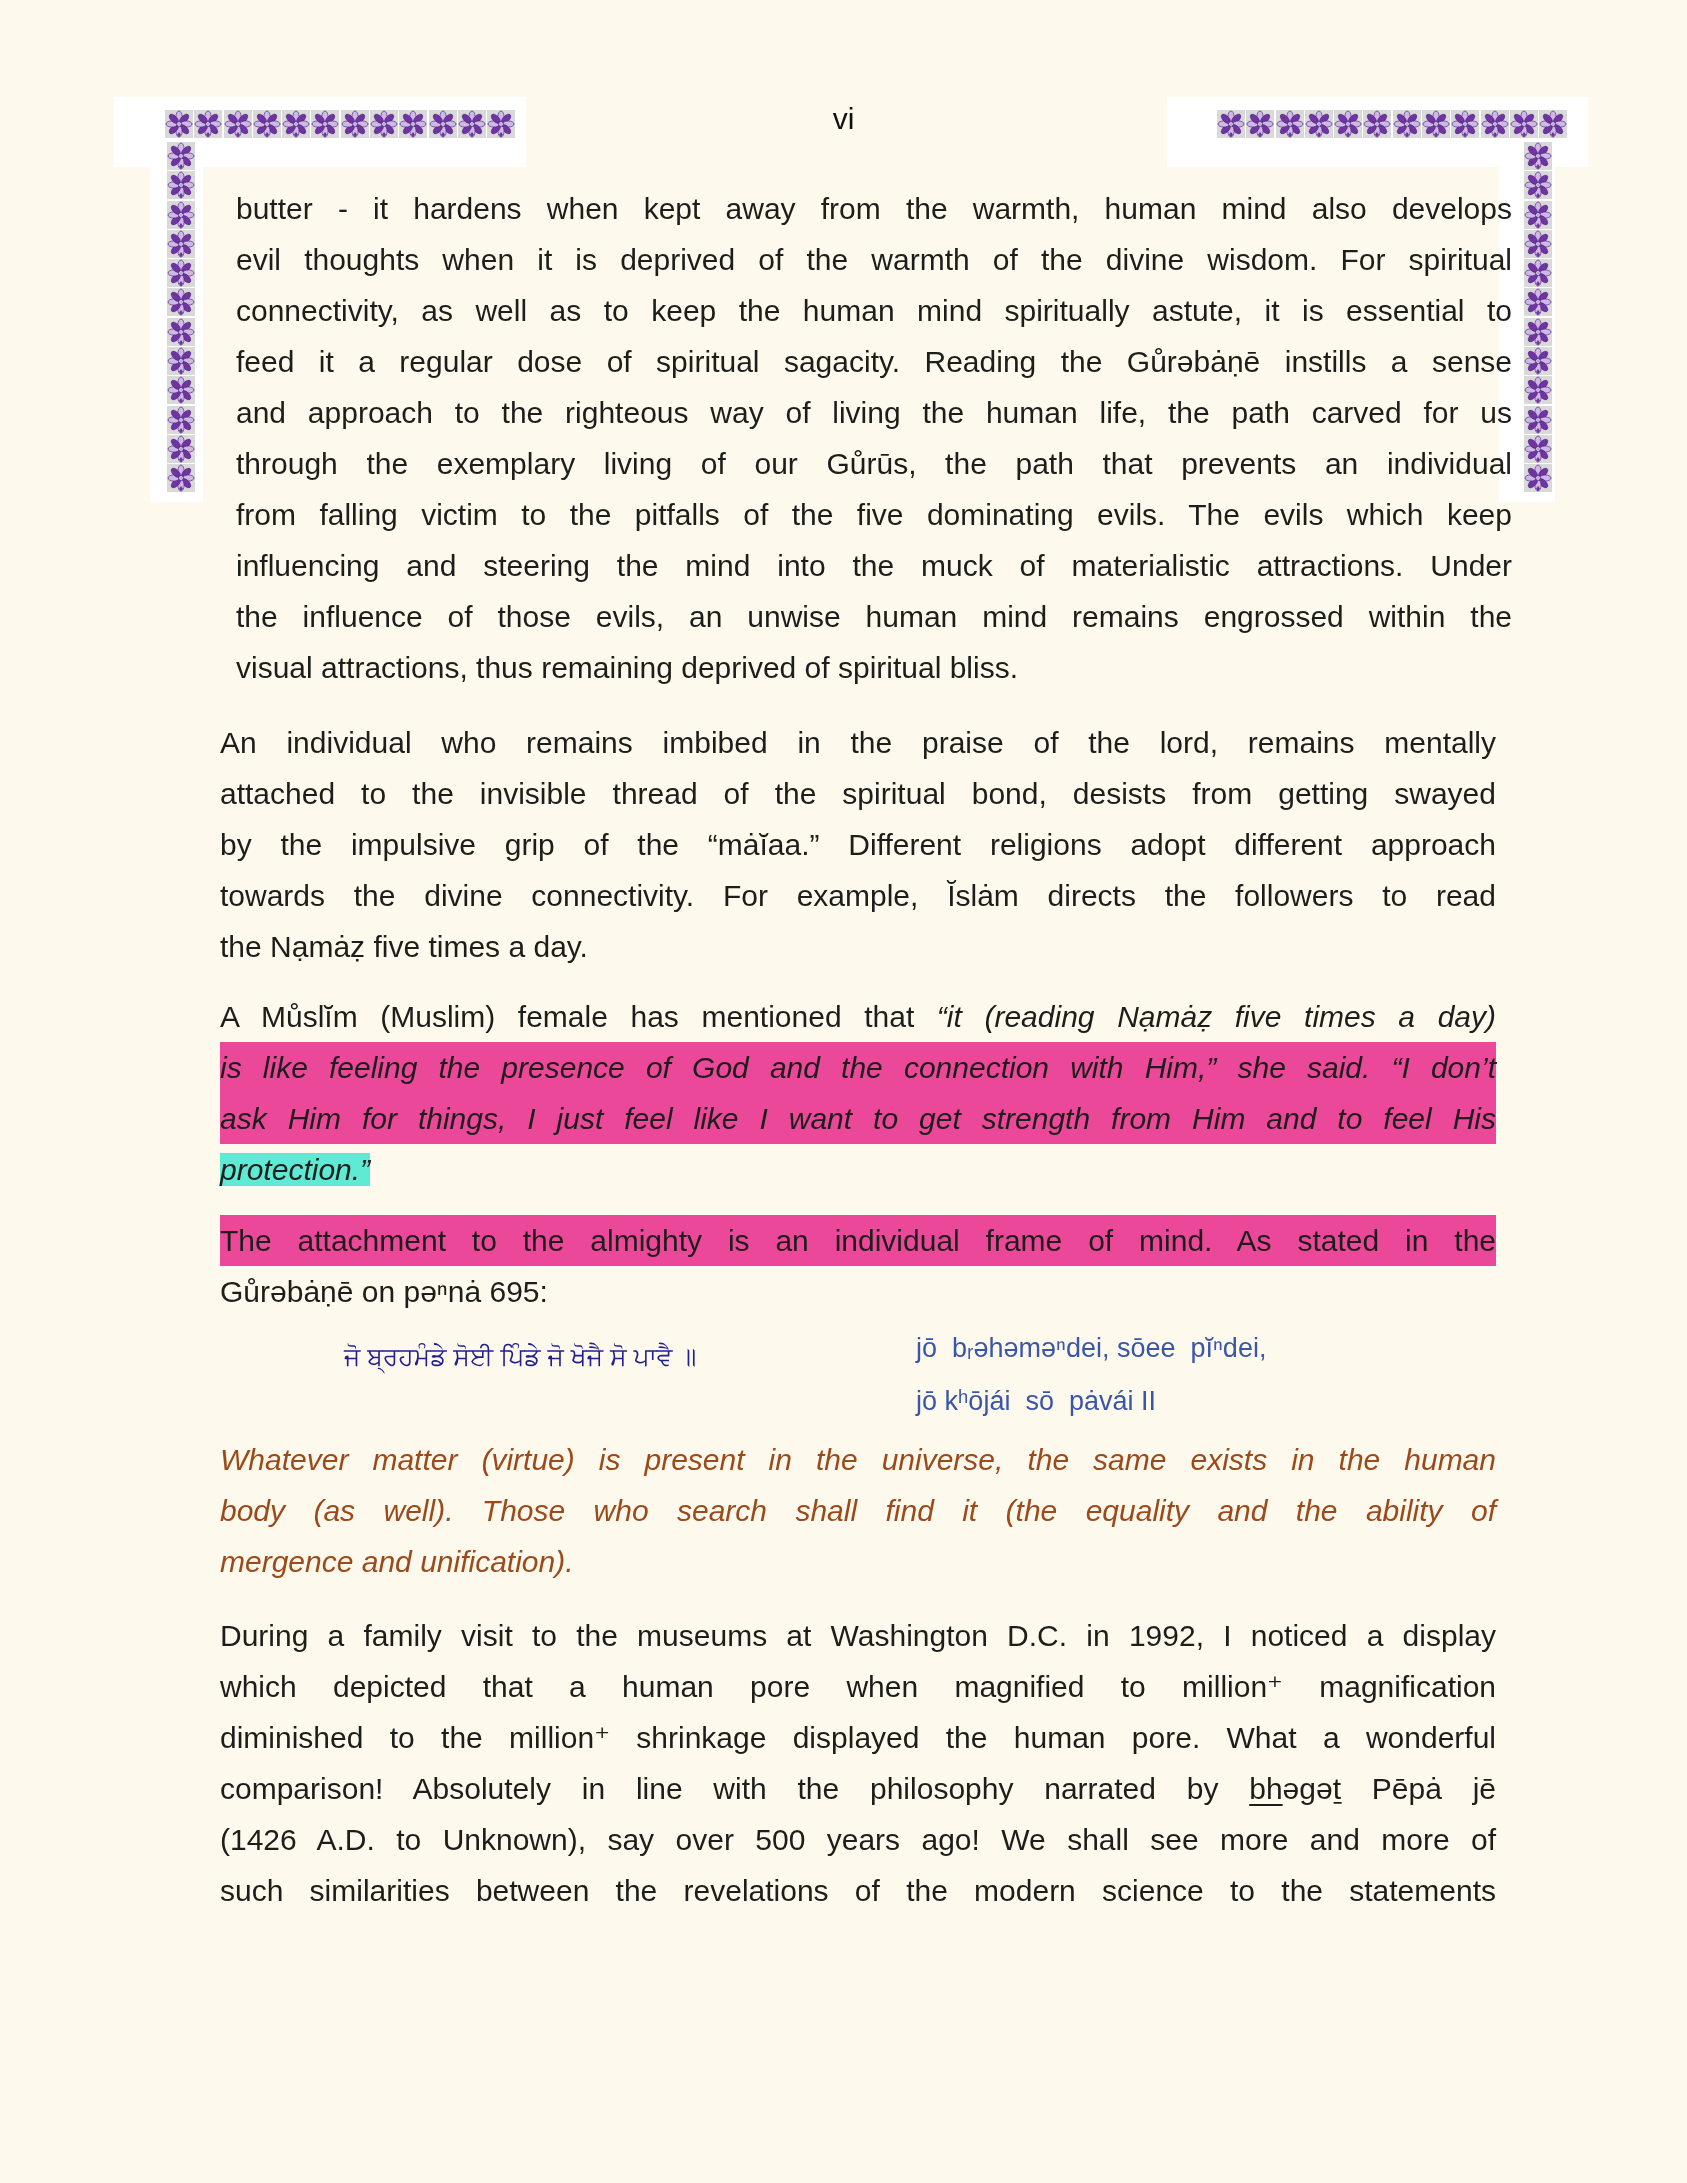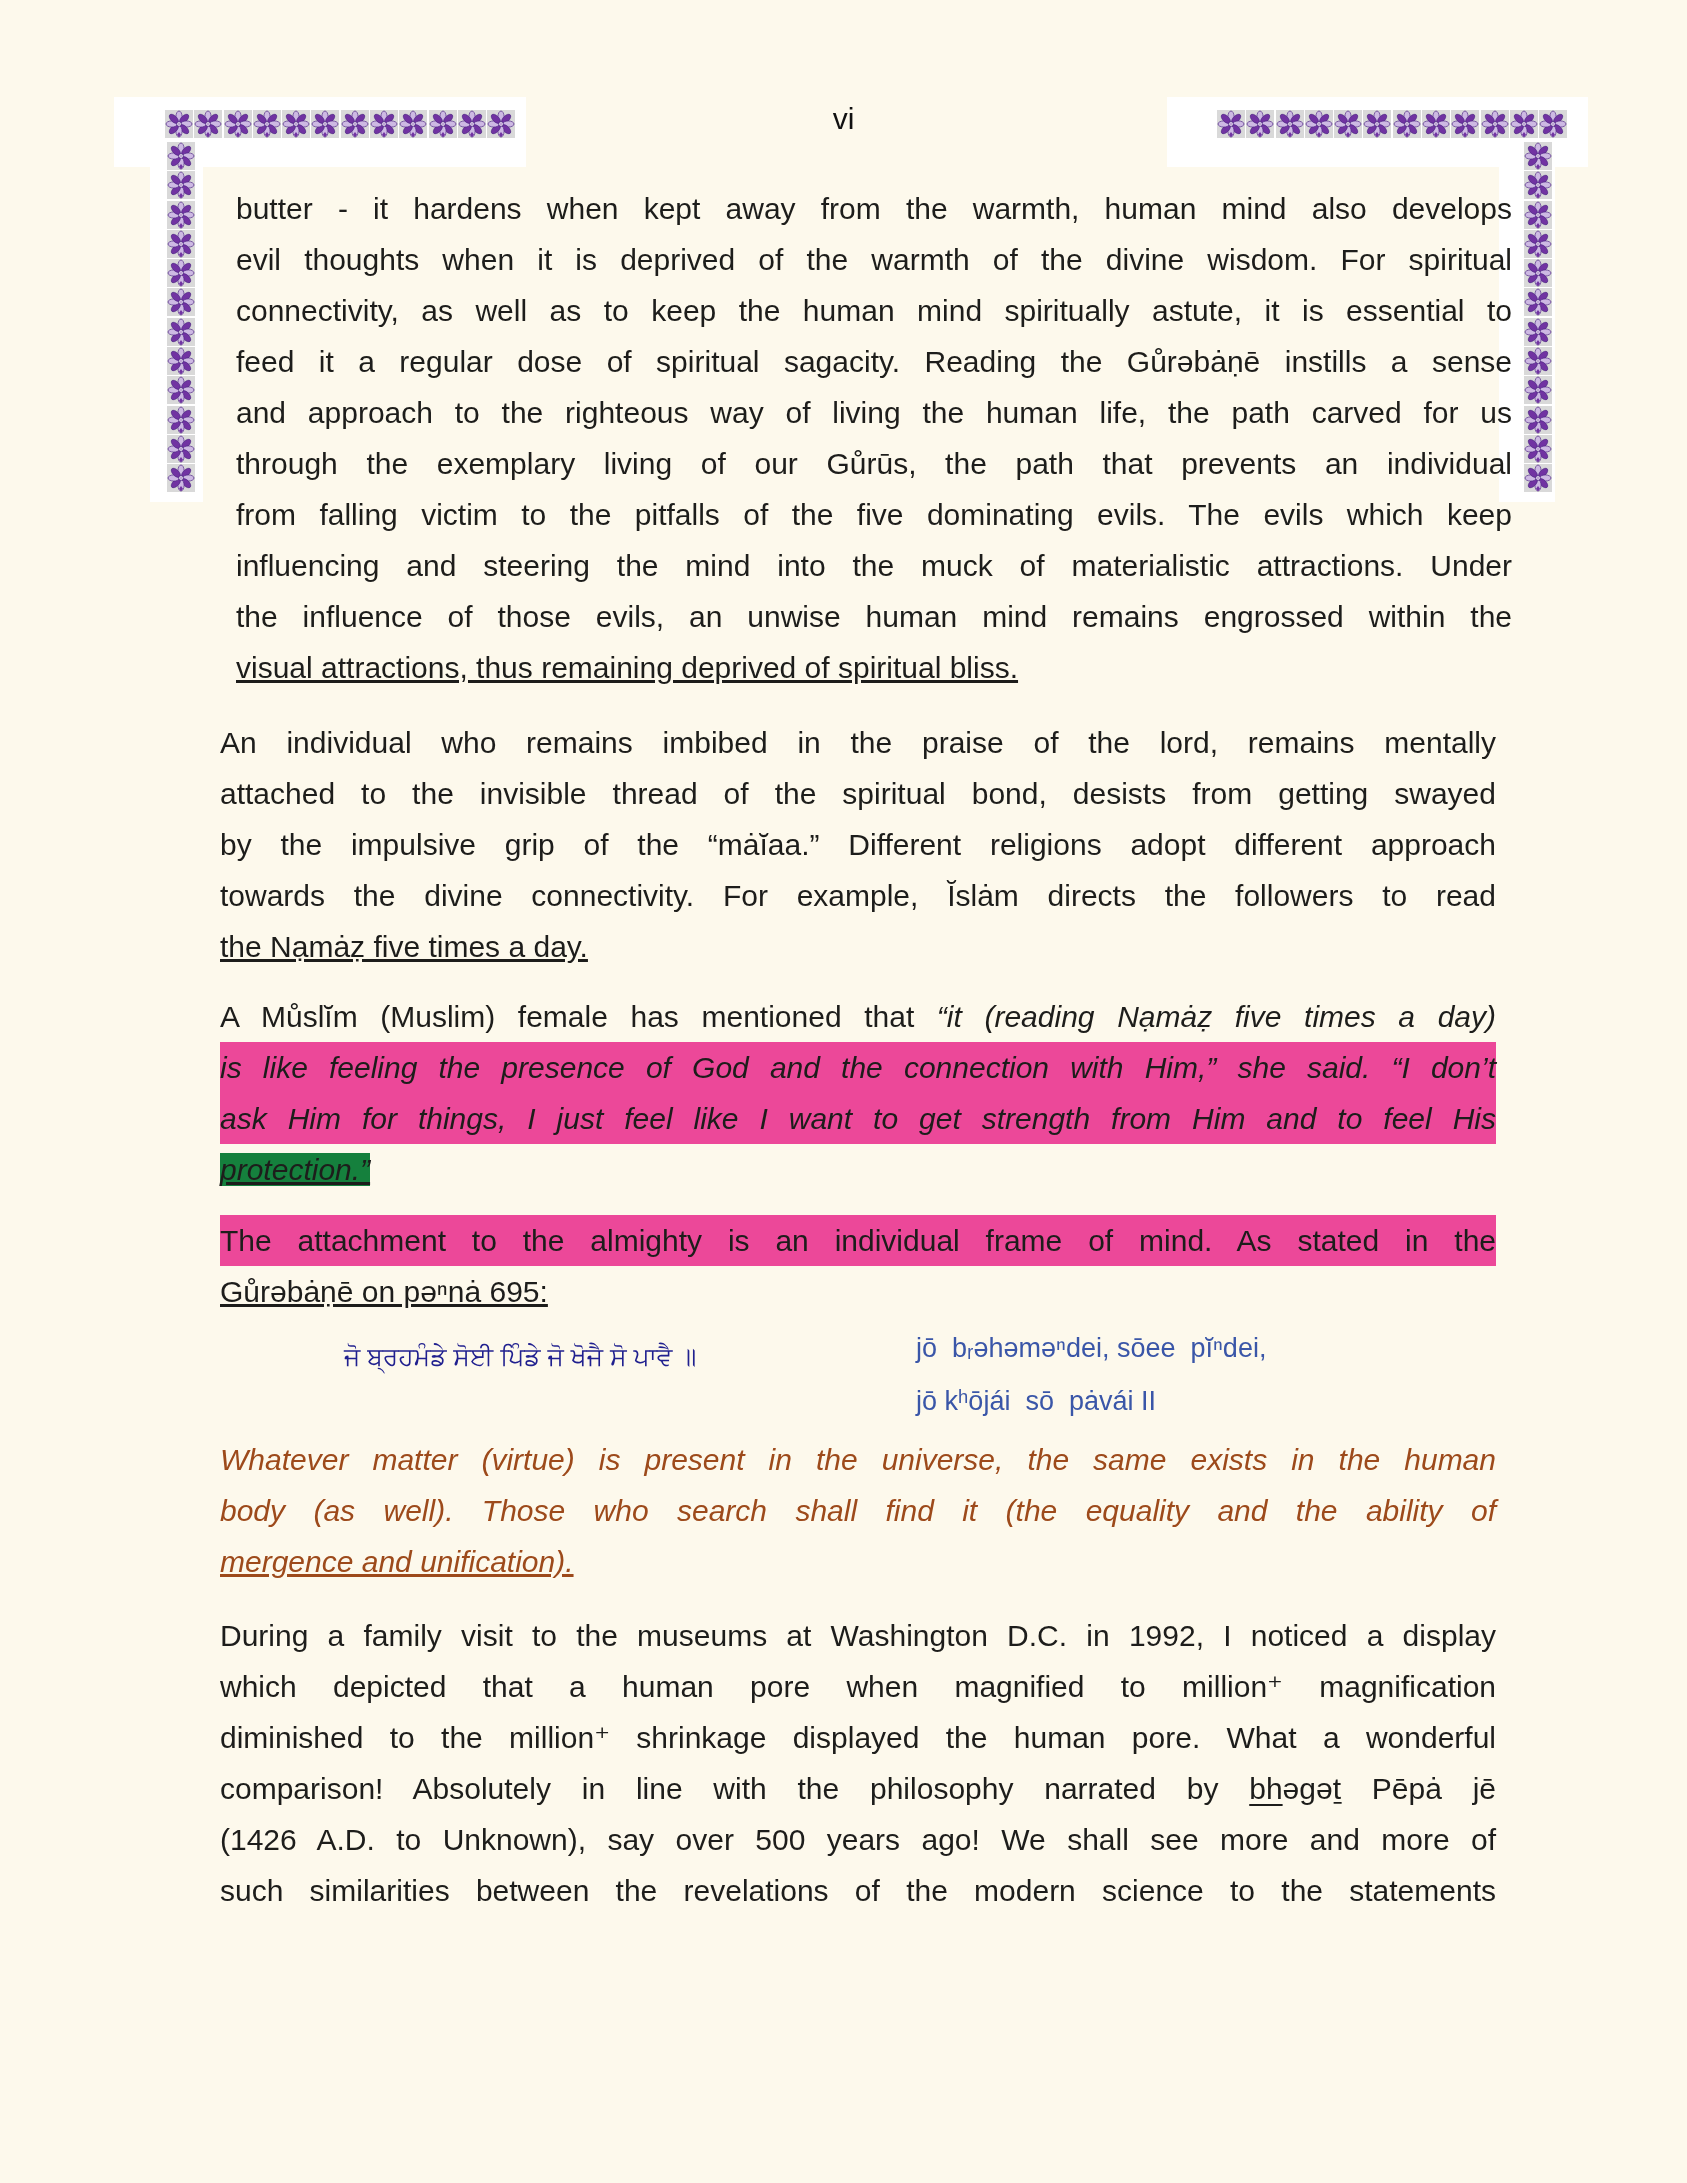--- a/index.html
+++ b/index.html
@@ -40,23 +40,23 @@
   .p3{top:991px;}
   .p4{top:1215px;}
   .scripture{top:1317px;height:119px;}
   .p5{top:1434px;}
   .p6{top:1610px;}
   .line{
     height:51px;line-height:51px;font-size:30px;
     text-align:justify;text-align-last:justify;
     white-space:nowrap;
   }
-  .line.noj{text-align:left;text-align-last:left;text-decoration:underline;}
+  .line.noj{text-align:left;text-align-last:left;}
   .line.hlf{background:#ec4899;}
-  .hlt{background:#15803d;}
+  .hlt{background:#5eead4;}
   .run-r{font-style:normal;}
   .run-i{font-style:italic;}
   .run-u{text-decoration:underline;text-underline-offset:4.6px;text-decoration-thickness:2px;}
   .p5 .line{color:#9d4a1b;font-style:italic;}
   
   .gurmukhi{
     position:absolute;left:124px;top:18.5px;
     font-size:25px;line-height:40px;color:#20208f;white-space:pre;
   }
   .translit{

